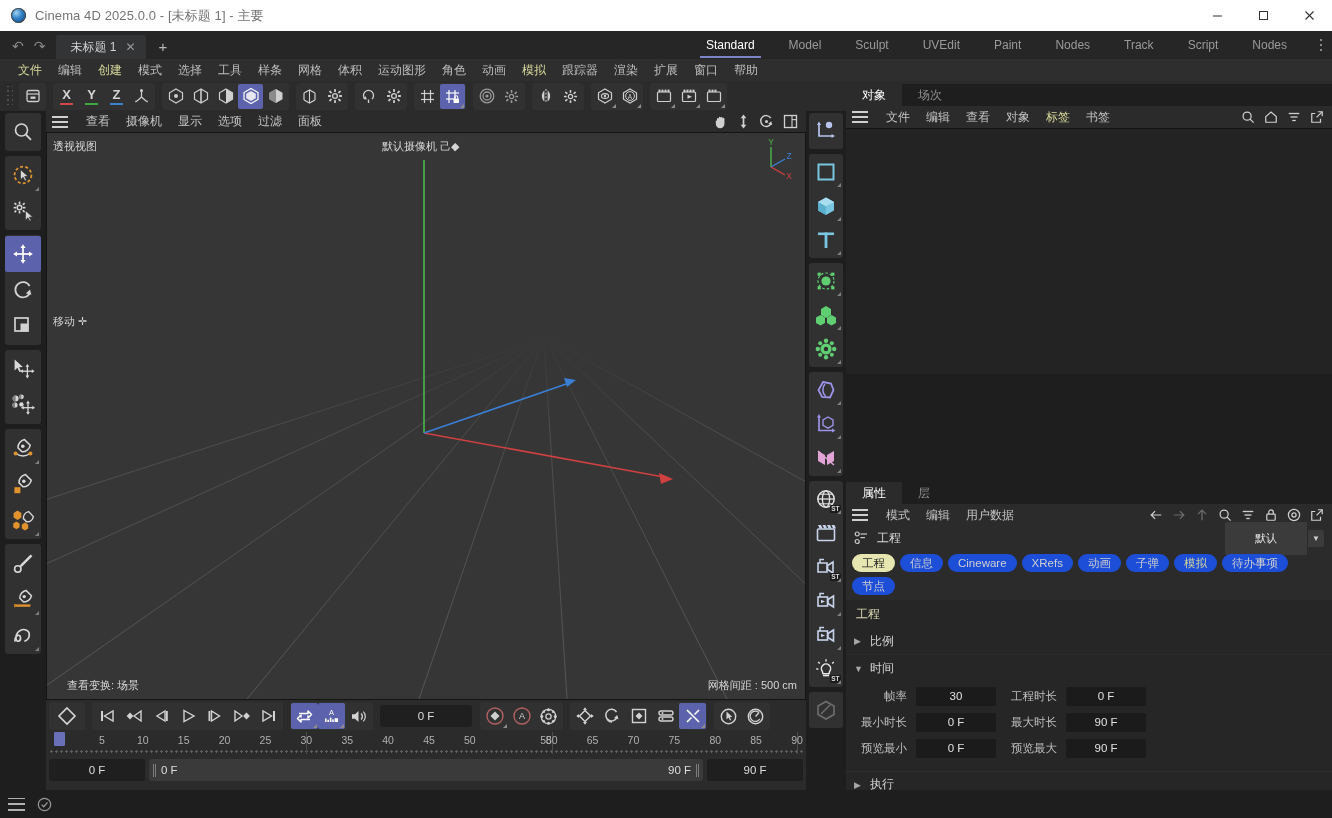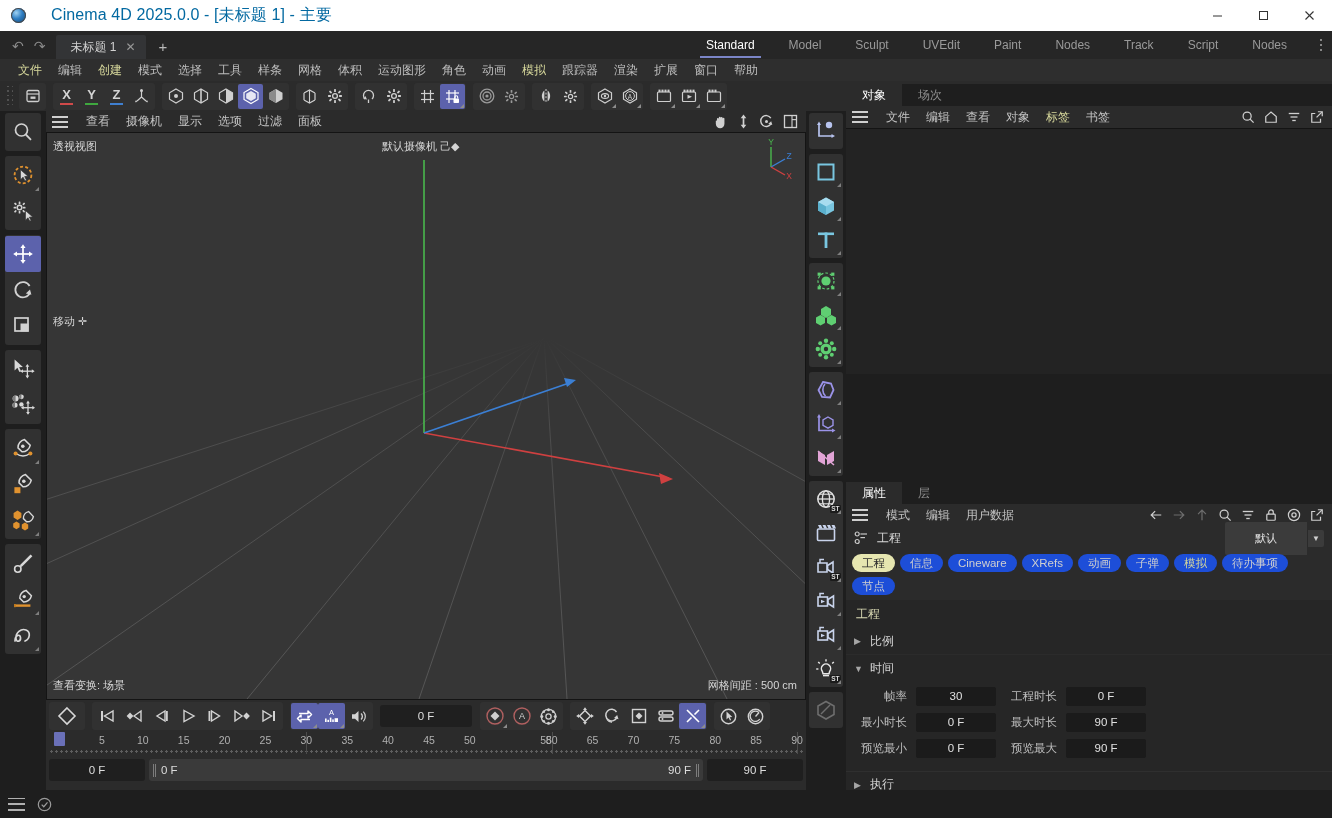--- a/index.html
+++ b/index.html
@@ -14,21 +14,21 @@
   .app { position:relative; width:1332px; height:818px; background:#1e1e1e; }
 
   
   .titlebar {
     height:31px; background:#ffffff; display:flex; align-items:center;
     padding-left:11px; color:#111; font-size:13px;
   }
   .tb-logo { width:15px; height:15px; border-radius:50%;
     background:radial-gradient(circle at 35% 32%, #9fd2f2 0%, #2f7fc4 42%, #0f3f6b 100%);
     margin-right:9px; flex:0 0 auto; box-shadow:0 0 0 1px #4a4a4a inset; }
-  .tb-title { font-size:16px; color:#0369a1; letter-spacing:.1px;margin-left:16px; }
+  .tb-title { font-size:13px; color:#737373; letter-spacing:.1px; }
   .tb-ctrls { margin-left:auto; display:flex; height:31px; }
   .tb-btn { width:46px; height:31px; display:flex; align-items:center; justify-content:center;
     color:#333; font-size:13px; }
 
   
   .tabrow { height:28px; background:#262626; display:flex; align-items:flex-end; position:relative; }
   .undo-redo { display:flex; align-items:center; gap:10px; padding:0 11px 5px 12px; color:#8a8a8a; font-size:14px;}
   .doc-tab {
     height:24px; background:#333436; display:flex; align-items:center; gap:9px;
     padding:0 10px 0 14px; font-size:12px; color:#d2d2d2; border-top-left-radius:2px; border-top-right-radius:2px;
@@ -915,21 +915,21 @@
         <text x="24" y="8" font-size="8.5" fill="#49b84d" text-anchor="middle" font-family="Liberation Sans">Y</text>
         <line x1="24" y1="30" x2="38" y2="22" stroke="#3b7fd4" stroke-width="1.4"></line>
         <text x="42" y="22" font-size="8.5" fill="#3b7fd4" text-anchor="middle" font-family="Liberation Sans">Z</text>
         <line x1="24" y1="30" x2="38" y2="38" stroke="#cf4040" stroke-width="1.4"></line>
         <text x="42" y="42" font-size="8.5" fill="#cf4040" text-anchor="middle" font-family="Liberation Sans">X</text>
       </svg>
 
       <div class="vp-label" style="left:6px; top:6px">透视视图</div>
       <div class="vp-label" style="left:335px; top:6px">默认摄像机 己◆</div>
       <div class="vp-label" style="left:6px; top:181px">移动 ✛</div>
-      <div class="vp-label" style="left:6px; bottom:6px">查看变换: 场景</div>
+      <div class="vp-label" style="left:20px; bottom:6px">查看变换: 场景</div>
       <div class="vp-label" style="right:8px; bottom:6px">网格间距 : 500 cm</div>
     </div>
   </div>
 
   <div class="timeline">
     <div class="tlbar">
       <div class="tlgroup">
         <div class="tlbtn" style="width:34px">
           <svg width="20" height="20" viewBox="0 0 20 20">
               <polygon points="10,2 18,10 10,18 2,10" fill="none" stroke="#d8d8d8" stroke-width="1.6"></polygon>

